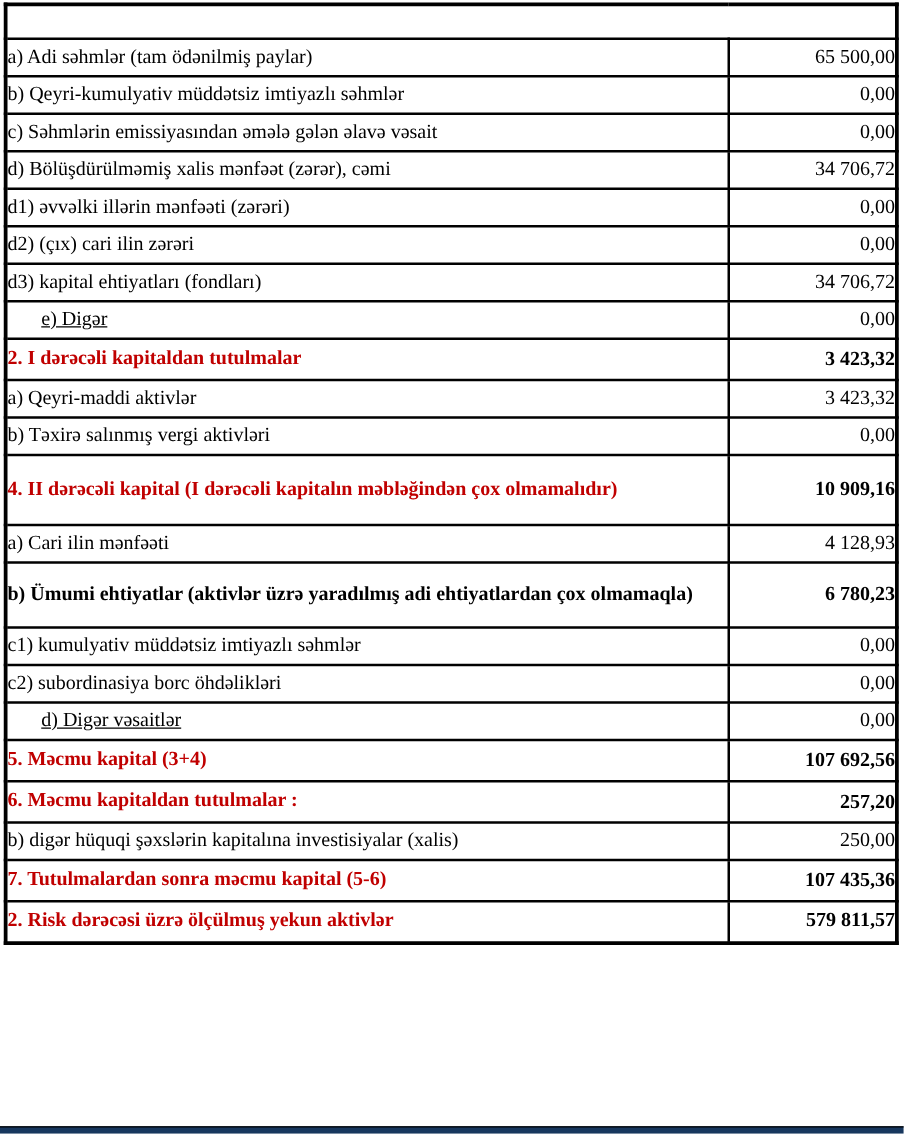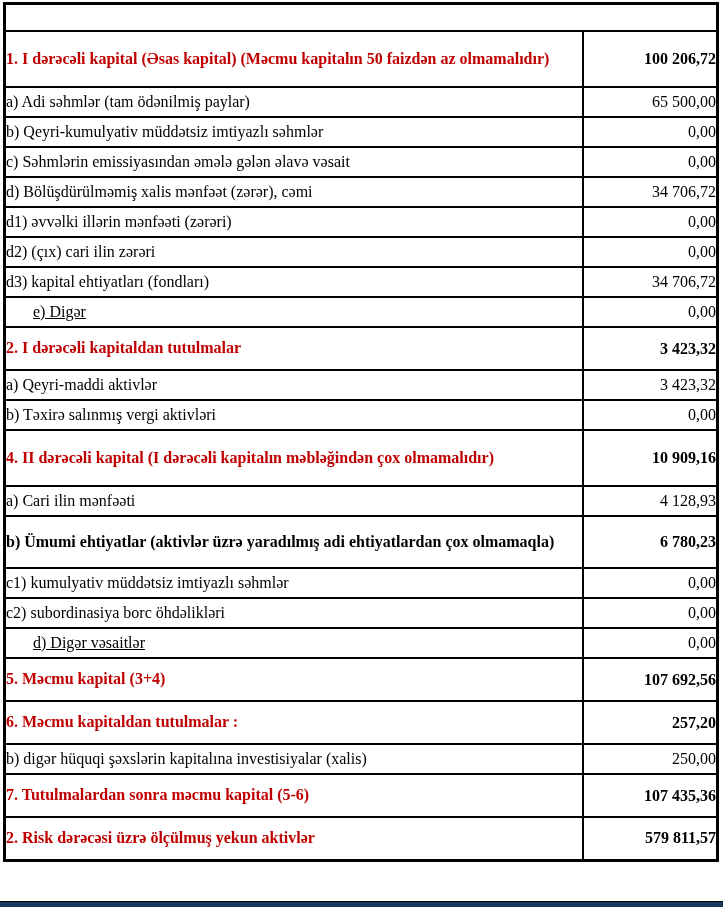--- a/index.html
+++ b/index.html
@@ -55,21 +55,21 @@
   }
   td.value {
     font-size: 16px;
     color: #000000;
     text-align: right;
     padding: 2px 5px 2px 2px;
     white-space: nowrap;
   }
 
   tr.normal  { height: 30px; }
-  tr.section { height: 43px; }
+  tr.section { height: 33px; }
   tr.tall    { height: 56px; }
   tr.tall2   { height: 52px; font-weight: bold; }
 
   tr.section td.label {
     color: var(--section-text, #C00000);
     font-weight: bold;
   }
   tr.section td.value {
     font-weight: bold;
   }
@@ -96,24 +96,20 @@
     <colgroup>
       <col class="c-label">
       <col class="c-value">
     </colgroup>
     <thead>
       <tr>
         <th class="table-title" colspan="2">A. KAPİTAL VƏSAİTLƏRİ</th>
       </tr>
     </thead>
     <tbody>
-        <tr class="section tall">
-          <td class="label">1. I dərəcəli kapital (Əsas kapital) (Məcmu kapitalın 50 faizdən  az olmamalıdır)</td>
-          <td class="value">100 206,72</td>
-        </tr>
         <tr class="normal">
           <td class="label">a) Adi səhmlər (tam ödənilmiş paylar)</td>
           <td class="value">65 500,00</td>
         </tr>
         <tr class="normal">
           <td class="label">b) Qeyri-kumulyativ müddətsiz imtiyazlı səhmlər</td>
           <td class="value">0,00</td>
         </tr>
         <tr class="normal">
           <td class="label">c) Səhmlərin emissiyasından əmələ gələn  əlavə vəsait</td>

